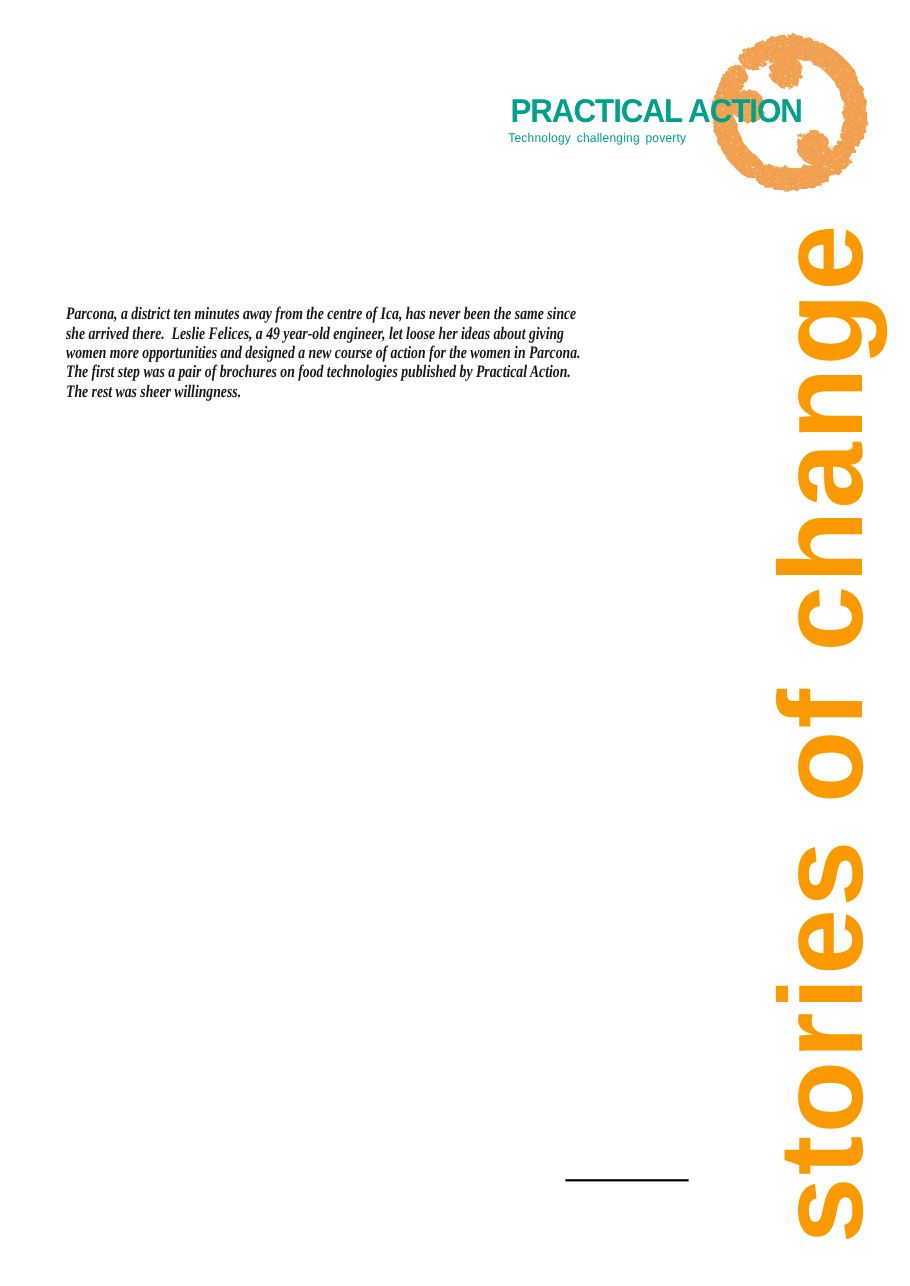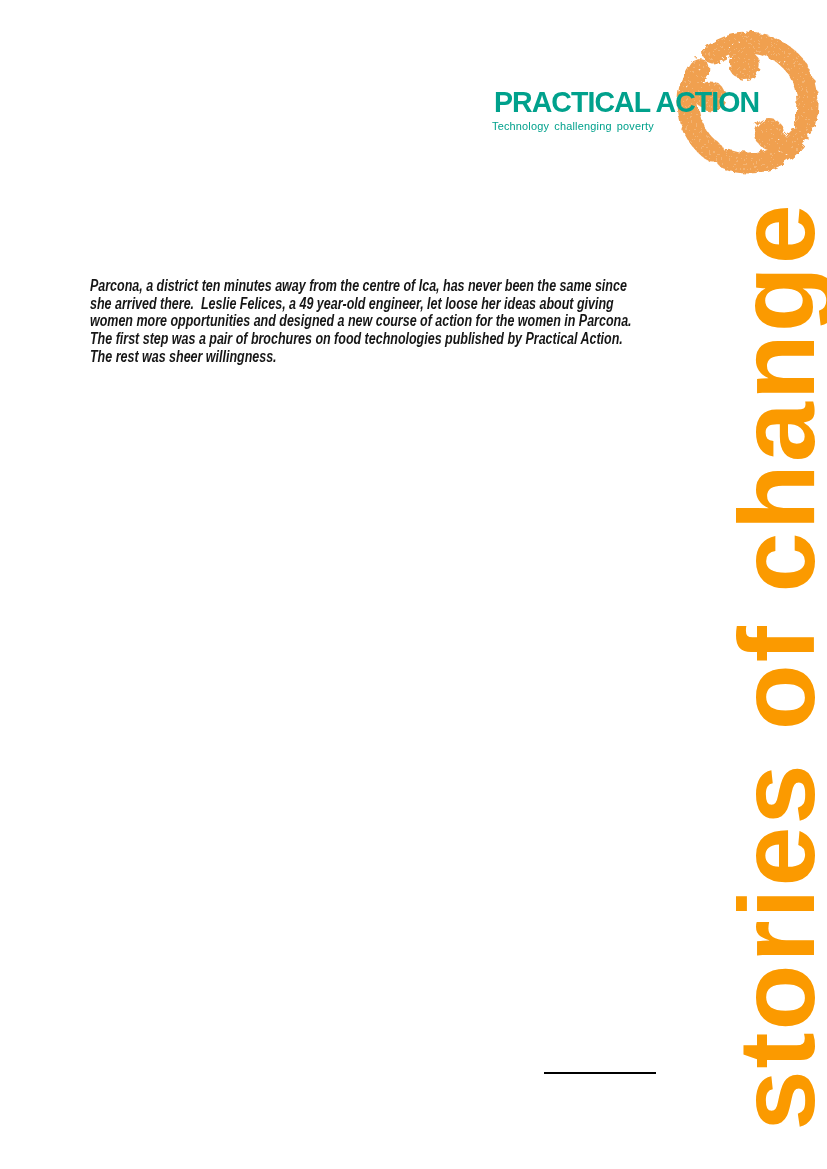--- a/index.html
+++ b/index.html
@@ -3,21 +3,21 @@
 <meta charset="utf-8">
 <style>
   html, body { margin: 0; padding: 0; }
   body {
     width: 827px; height: 1169px;
     position: relative;
     background: #ffffff;
     overflow: hidden;
     font-family: "Liberation Sans", sans-serif;
   }
-  .page { position: absolute; inset: 0; background: #ffffff; margin-left: 30px; }
+  .page { position: absolute; inset: 0; background: #ffffff; }
 
   
   .logo-svg {
     position: absolute; left: 641px; top: 26px;
     width: 150px; height: 150px; z-index: 1;
   }
   .ring-arc { stroke: var(--logo-orange); }
   .ring-head { fill: var(--logo-orange); }
 
   .brand-title {
@@ -31,21 +31,21 @@
     position: absolute; left: 462px; top: 120px; z-index: 2;
     font-size: 11.5px; line-height: 13px; letter-spacing: 0.2px;
     word-spacing: 2px; color: var(--teal);
     transform: scaleX(0.95); transform-origin: left center;
     white-space: nowrap;
   }
 
   
   .intro {
     position: absolute; left: 60px; top: 277px;
-    color: var(--ink); z-index: 2;
+    color: var(--ink); z-index: 2; font-family: Liberation Serif, serif;
   }
   .intro .line {
     font-style: italic; font-weight: bold;
     font-size: 16px; line-height: 17.7px;
     white-space: pre;
     transform: scaleX(0.78); transform-origin: left center;
   }
 
   
   .side-banner {

